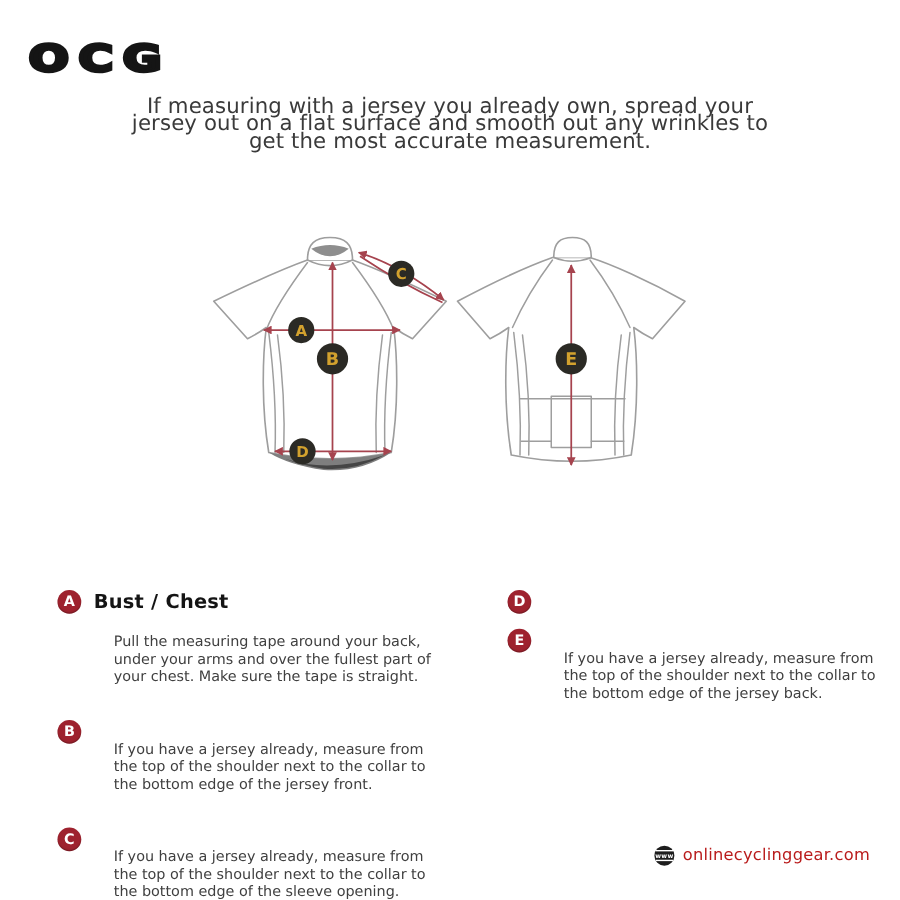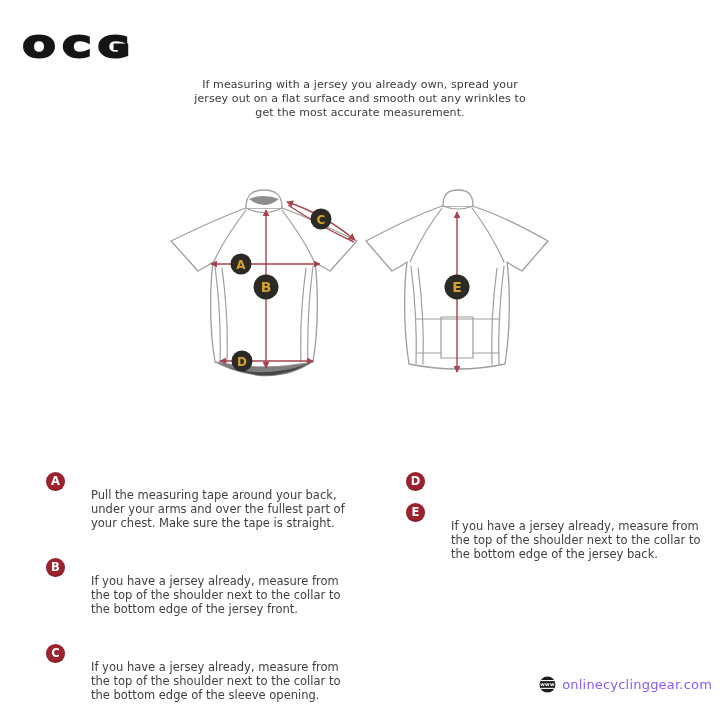--- a/index.html
+++ b/index.html
@@ -4,21 +4,21 @@
 <style>
   html,body{margin:0;padding:0;}
   body{
     width:720px;height:720px;position:relative;overflow:hidden;
     background:#ffffff;color:#222;
     font-family:"DejaVu Sans","Liberation Sans",sans-serif;
   }
   .logo-wrap{margin-top:32px;text-align:left;}
   .logo-wrap svg{display:inline-block;}
   .intro{
-    margin-top:12px;text-align:center;font-size:11px;line-height:14px;
+    margin-top:12px;text-align:center;font-size:17px;line-height:14px;
     color:#3a3a3a;white-space:pre-line;letter-spacing:0.1px;
   }
   .diagram-wrap{margin:66px 0 0 158px;width:412px;}
   .sections{display:flex;margin-top:86px;padding-left:46px;}
   .col-left{width:330px;margin-right:30px;}
   .col-right{flex:1;}
   .m-item{display:flex;margin-bottom:12px;}
   .badge{
     width:19px;height:19px;border-radius:50%;background:#9e222e;
     color:#fff;font-size:11.5px;font-weight:bold;line-height:19px;
@@ -27,22 +27,22 @@
   }
   .m-body h3{
     margin:0 0 4px 0;font-size:15.5px;line-height:18px;color:#141414;
     letter-spacing:0.2px;font-weight:bold;
   }
   .m-body p{
     margin:16px;font-size:11.5px;line-height:14px;color:#3f3f3f;
     white-space:pre-line;
   }
   .footer{
-    position:absolute;top:676px;right:8px;display:flex;align-items:center;
-    font-size:13px;color:#8b5cf6;letter-spacing:0.2px;
+    position:absolute;top:676px;right:24px;display:flex;align-items:center;
+    font-size:13px;color:#b91c1c;letter-spacing:0.2px;
   }
   .footer svg{margin-right:6px;display:block;}
   .jersey-line{fill:none;stroke:#9e9e9e;stroke-width:1.2;stroke-linejoin:round;stroke-linecap:round;}
   .jersey-fill{fill:#ffffff;stroke:#9e9e9e;stroke-width:1.3;stroke-linejoin:round;}
   .arrow{fill:none;stroke:#a6434e;stroke-width:1.4;}
   .pt-circle{fill:#2b2a25;}
   .pt-letter{fill:#d2a12e;font-size:12px;font-weight:bold;text-anchor:middle;
     font-family:"DejaVu Sans","Liberation Sans",sans-serif;}
   .pt-letter-big{font-size:14px;}
 </style>
@@ -129,20 +129,21 @@
   </g>
 </svg>
 </div>
 
 <div class="sections">
   <div class="col-left">
 
     <div class="m-item">
       <div class="badge"><span>A</span></div>
       <div class="m-body">
+        <h3>Bust / Chest</h3>
         <p>Pull the measuring tape around your back,
 under your arms and over the fullest part of
 your chest. Make sure the tape is straight.</p>
       </div>
     </div>
 
     <div class="m-item">
       <div class="badge"><span>B</span></div>
       <div class="m-body">
         <p>If you have a jersey already, measure from

